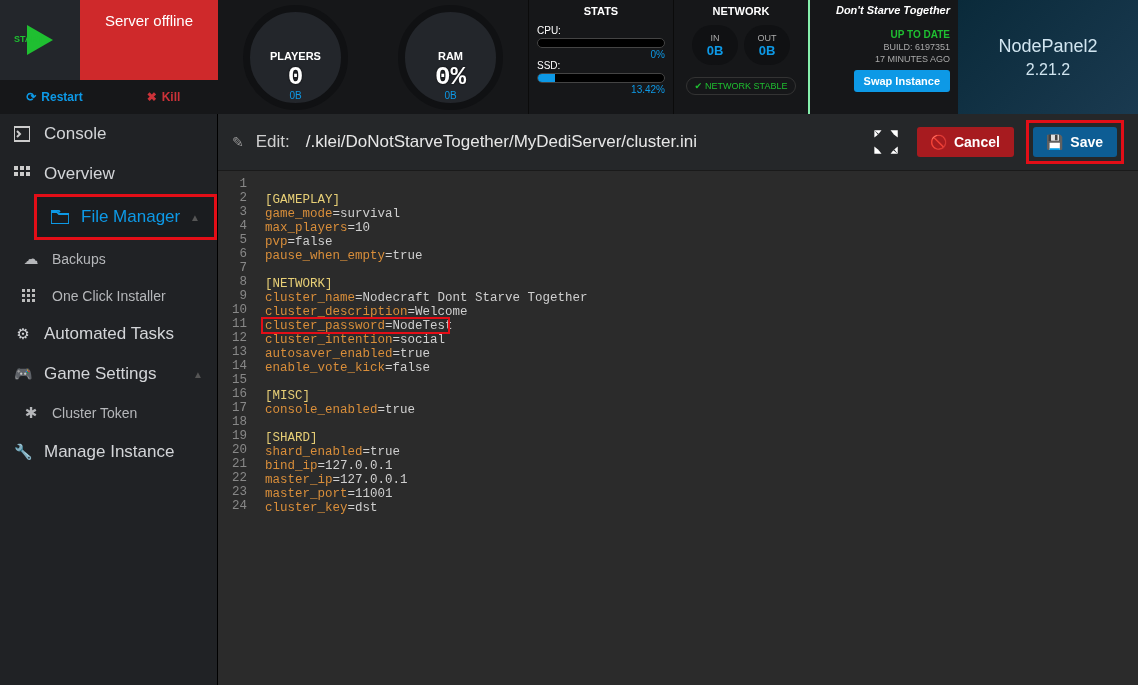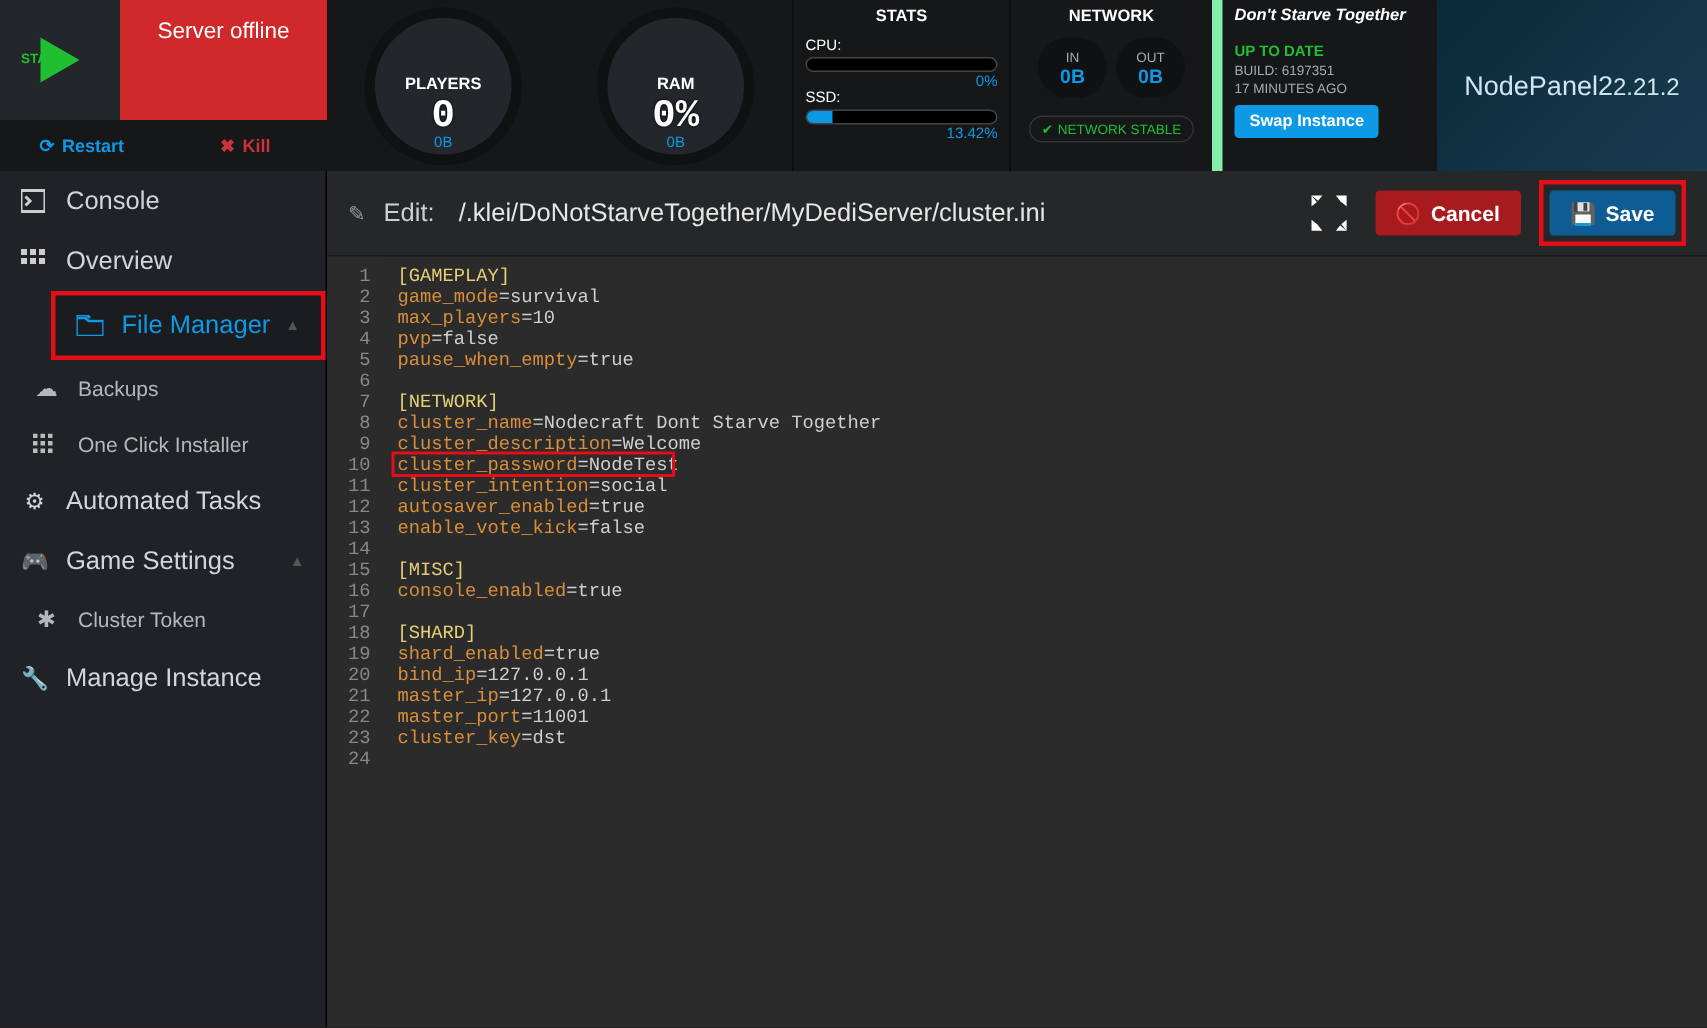--- a/index.html
+++ b/index.html
@@ -137,45 +137,45 @@
     border-radius: 10px;
     padding: 3px 8px;
     display: inline-flex;
     align-items: center;
     gap: 3px;
   }
   .game-cell {
     flex: 0 0 150px;
     background: #161719;
     padding: 4px 8px;
-    border-left: 7px solid #86efac;
+    border-left: 2px solid #86efac;
     text-align: center;
     display: flex;
     flex-direction: column;
-    align-items: flex-start;
+    align-items: flex-end;
     gap: 2px;
   }
   .uptodate { color: #1fbf31; font-size: 10px; font-weight: bold; margin-top: 3px; }
   .build { color: #aaa; font-size: 9px; }
   .swap-btn {
     background: #0d99e6;
     color: #fff;
     border: none;
     border-radius: 3px;
     padding: 5px 10px;
     font-size: 11px;
     font-weight: bold;
     margin-top: 4px;
     cursor: pointer;
   }
   .brand-cell {
     flex: 1;
     background: linear-gradient(135deg, #0a2a3a, #1a3a50);
     display: flex;
-    flex-direction: row;
+    flex-direction: column;
     align-items: center;
     justify-content: center;
     color: #d1e5f0;
   }
   .brand-title { font-size: 18px; font-weight: 300; }
   .brand-ver { font-size: 16px; margin-top: 4px; }
 
   .main-row {
     display: flex;
     height: calc(685px - 114px);
@@ -260,20 +260,21 @@
     color: #888;
     text-align: right;
     padding: 6px 8px 6px 14px;
     white-space: pre;
     user-select: none;
   }
   .code {
     padding: 6px 10px;
     white-space: pre;
     color: #ccc;
+    margin-top: 16px;
   }
   .kw { color: #d98e3a; }
   .sect { color: #e7cf76; }
   .val { color: #cfcfcf; }
   .hl-box {
     border: 2px solid #e30e17;
     position: absolute;
     left: -4px; top: -2px;
     padding: 0 4px;
     pointer-events: none;

